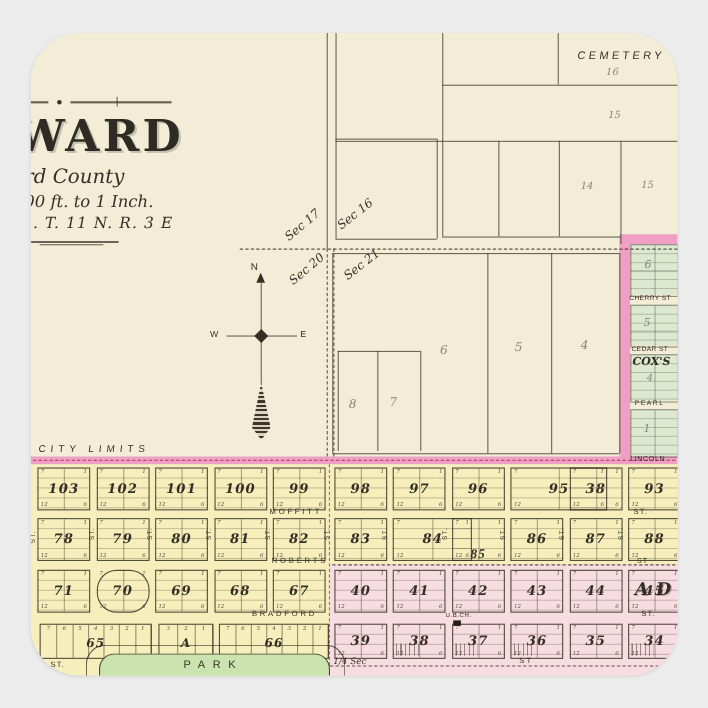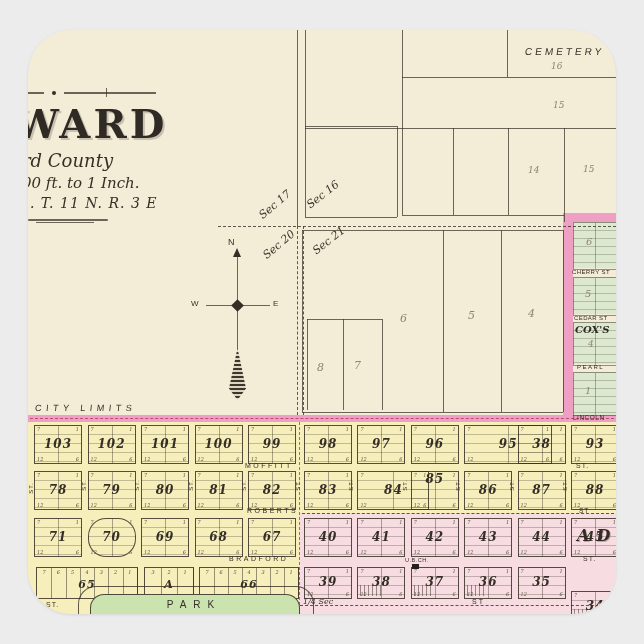--- a/index.html
+++ b/index.html
@@ -217,21 +217,21 @@
           <div class="corner" style="right: 2px; top: 1px;">1</div>
           <div class="corner" style="left: 2px; bottom: 1px;">12</div>
           <div class="corner" style="right: 2px; bottom: 1px;">6</div>
           <div class="bnum" style="top: 10.5px;">84</div>
         </div>
         <div class="blk" style="left: 382.8px; top: 441px; width: 46px; height: 37px;">
           <div class="corner" style="left: 2px; top: 1px;">7</div>
           <div class="corner" style="right: 2px; top: 1px;">1</div>
           <div class="corner" style="left: 2px; bottom: 1px;">12</div>
           <div class="corner" style="right: 2px; bottom: 1px;">6</div>
-          <div class="bnum" style="top: 0;">85</div>
+          <div class="bnum" style="top: 24px; font-family: Liberation Serif, serif;">85</div>
         </div>
         <div class="blk" style="left: 436.2px; top: 441px; width: 46px; height: 37px;">
           <div class="corner" style="left: 2px; top: 1px;">7</div>
           <div class="corner" style="right: 2px; top: 1px;">1</div>
           <div class="corner" style="left: 2px; bottom: 1px;">12</div>
           <div class="corner" style="right: 2px; bottom: 1px;">6</div>
           <div class="bnum" style="top: 10.5px;">86</div>
         </div>
         <div class="blk" style="left: 489.6px; top: 441px; width: 46px; height: 37px;">
           <div class="corner" style="left: 2px; top: 1px;">7</div>
@@ -352,21 +352,21 @@
           <div class="corner" style="right: 2px; bottom: 1px;">6</div>
           <div class="bnum" style="top: 7px;">36</div>
         </div>
         <div class="blk" style="left: 489.6px; top: 537px; width: 46px; height: 30px;">
           <div class="corner" style="left: 2px; top: 1px;">7</div>
           <div class="corner" style="right: 2px; top: 1px;">1</div>
           <div class="corner" style="left: 2px; bottom: 1px;">12</div>
           <div class="corner" style="right: 2px; bottom: 1px;">6</div>
           <div class="bnum" style="top: 7px;">35</div>
         </div>
-        <div class="blk hatch" style="left: 543px; top: 537px; width: 46px; height: 30px; margin-top: 24px;">
+        <div class="blk hatch" style="left: 543px; top: 537px; width: 46px; height: 30px;">
           <div class="corner" style="left: 2px; top: 1px;">7</div>
           <div class="corner" style="right: 2px; top: 1px;">1</div>
           <div class="corner" style="left: 2px; bottom: 1px;">12</div>
           <div class="corner" style="right: 2px; bottom: 1px;">6</div>
           <div class="bnum" style="top: 7px;">34</div>
         </div>
         <div class="blk dlot" style="left: 8px; top: 537px; width: 100px; height: 30px;">
           <div class="dcell" style="left: 0px; width: 14.2857px;">
             <div class="dnum">7</div>
           </div>

